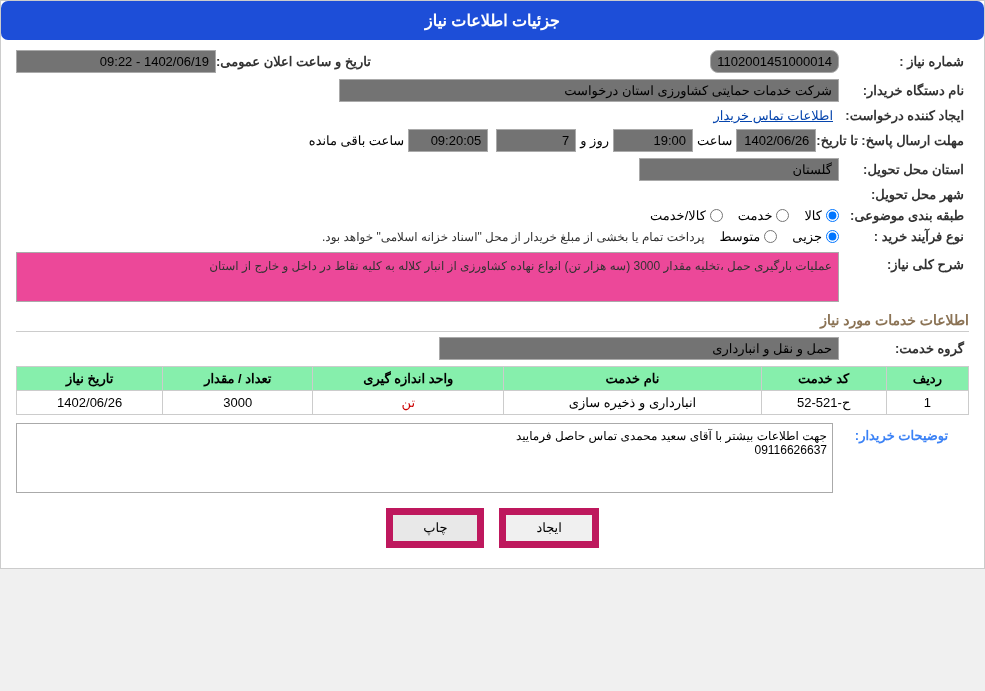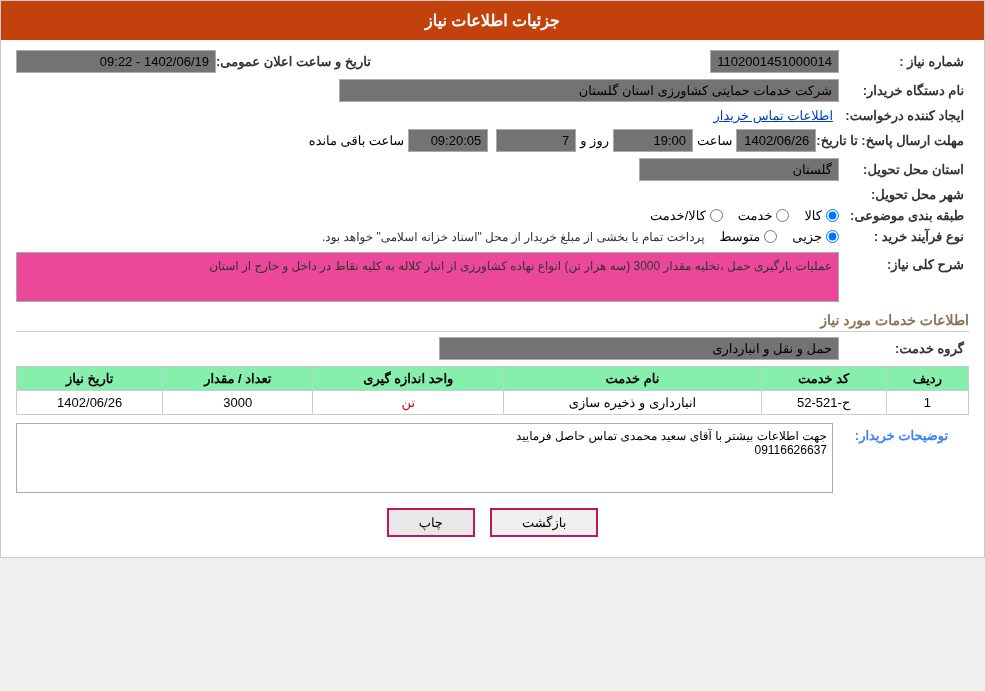--- a/index.html
+++ b/index.html
@@ -9,26 +9,27 @@
       background: #f0f0f0;
       direction: rtl;
     }
     .page-wrapper {
       max-width: 985px;
       margin: 0 auto;
       background: #fff;
       border: 1px solid #ccc;
     }
     .page-header {
-      background: #c2410c;
+      background: #1d4ed8;
       color: #fff;
       text-align: center;
       padding: 10px 0;
       font-size: 16px;
       font-weight: bold;
+      border-radius: 7px;
     }
     .content {
       padding: 10px 15px;
     }
     .row {
       display: flex;
       align-items: center;
       margin-bottom: 6px;
       flex-wrap: wrap;
     }
@@ -42,21 +43,21 @@
     }
     .value-box {
       border: 1px solid #aaa;
       background: #737373;
       padding: 3px 6px;
       min-height: 22px;
       display: inline-block;
     }
     .wide { min-width: 320px; }
     .medium { min-width: 200px; }
-    .small { min-width: 120px; }
+    .small { min-width: 120px; border-radius: 8px; }
     .xsmall { min-width: 80px; }
     .link-text {
       color: #0645ad;
       cursor: pointer;
       text-decoration: underline;
     }
     .section-title {
       color: #8B7355;
       font-weight: bold;
       font-size: 14px;
@@ -105,23 +106,23 @@
       font-size: 12px;
     }
     .buttons-row {
       display: flex;
       justify-content: center;
       gap: 15px;
       margin: 15px 0 10px 0;
     }
     .btn {
       padding: 5px 30px;
-      border: 2px solid #be185d;
+      border: 7px solid #be185d;
       cursor: pointer;
-      font-family: Liberation Sans, sans-serif;
+      font-family: Liberation Serif, serif;
       font-size: 13px;
     }
     .btn-back {
       background: #f0f0f0;
     }
     .btn-print {
       background: #e8e8e8;
     }
     .description-wrapper {
       display: flex;
@@ -161,21 +162,21 @@
     <div class="row">
       <span class="label">شماره نیاز :</span>
       <span class="value-box small">1102001451000014</span>
       <span style="flex:1"></span>
       <span class="label">تاریخ و ساعت اعلان عمومی:</span>
       <span class="value-box medium">1402/06/19 - 09:22</span>
     </div>
 
     <div class="row">
       <span class="label">نام دستگاه خریدار:</span>
-      <span class="value-box wide" style="min-width:500px;">شرکت خدمات حمایتی کشاورزی استان گلستان</span>
+      <span class="value-box wide" style="min-width:500px;">شرکت خدمات حمایتی کشاورزی استان درخواست</span>
     </div>
 
     <div class="row">
       <span class="label">ایجاد کننده درخواست:</span>
       <span style="margin-right:6px;" class="link-text">اطلاعات تماس خریدار</span>
     </div>
 
     <div class="row">
       <span class="label">مهلت ارسال پاسخ: تا تاریخ:</span>
       <span class="value-box xsmall">1402/06/26</span>
@@ -265,18 +266,18 @@
         </tbody>
     </table>
 
     <div class="description-wrapper">
       <span class="desc-label">توضیحات خریدار:</span>
       <textarea class="textarea-box" readonly="" style="">جهت اطلاعات بیشتر با آقای سعید محمدی تماس حاصل فرمایید
 09116626637</textarea>
     </div>
 
     <div class="buttons-row">
-      <button class="btn btn-back">بازگشت</button>
+      <button class="btn btn-back">ایجاد</button>
       <button class="btn btn-print">چاپ</button>
     </div>
 
   </div>
 </div>
 
 </body></html>

